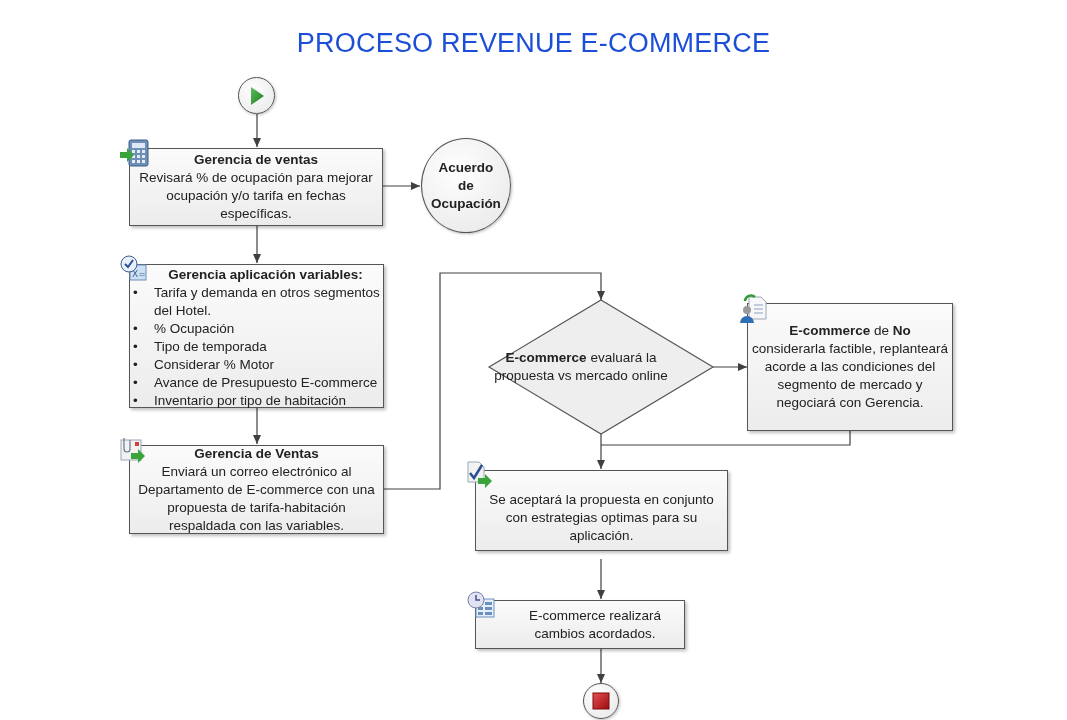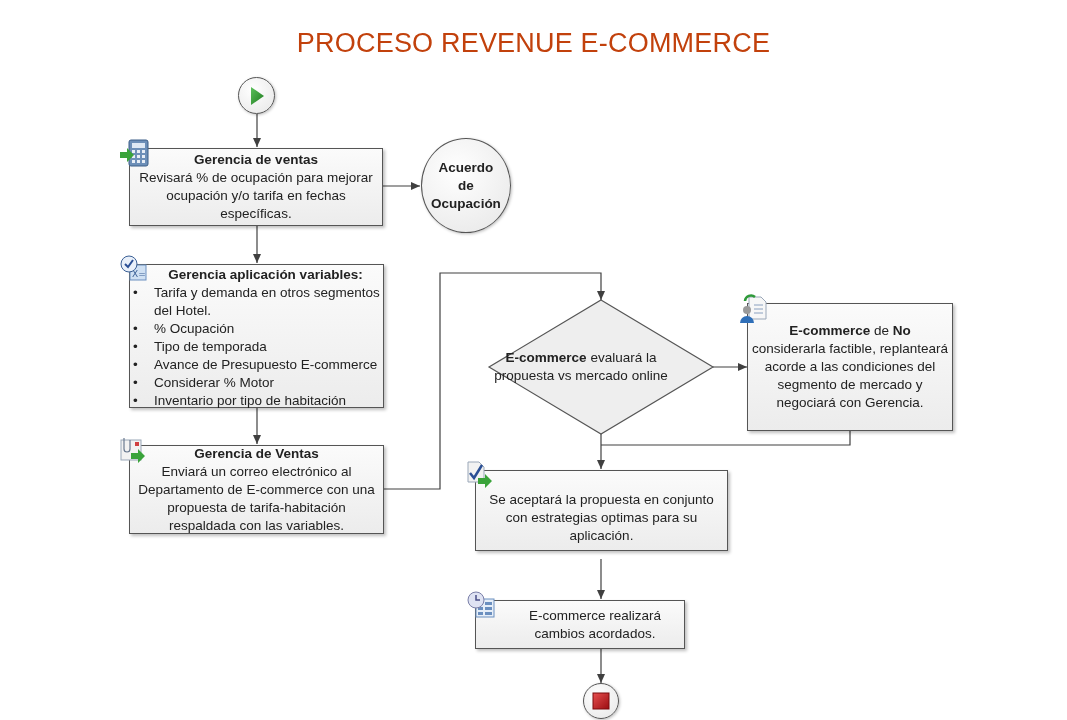--- a/index.html
+++ b/index.html
@@ -1,19 +1,19 @@
 <!DOCTYPE html>
 <html><head>
   <meta charset="utf-8">
   <style>
     html, body { margin: 0; padding: 0; background: #ffffff; }
     body { width: 1067px; height: 720px; position: relative; overflow: hidden;
            font-family: "Liberation Sans", "DejaVu Sans", sans-serif; color: #222; }
     .title { position: absolute; left: 0; width: 1067px; top: 28px; text-align: center;
-             font-size: 27px; color: #c2410c; letter-spacing: 0.2px; }
+             font-size: 27px; color: #1d4ed8; letter-spacing: 0.2px; }
     svg.connectors { position: absolute; left: 0; top: 0; }
     .box { position: absolute; box-sizing: border-box; border: 1px solid #555;
            background: linear-gradient(#fbfbfb, #ececec);
            box-shadow: 2px 2px 3px rgba(0,0,0,0.25);
            font-size: 13.5px; line-height: 18px; text-align: center;
            display: flex; flex-direction: column; justify-content: center; }
     .box b { font-weight: bold; }
     .list-box { justify-content: flex-start; text-align: left; padding-top: 1px; }
     .list-box .hdr { text-align: center; font-weight: bold; padding-left: 18px; }
     .list-box ul { margin: 0; padding: 0; list-style: none; }
@@ -93,22 +93,22 @@
     <div>Ocupación</div>
   </div>
 </div>
 
 <div class="box list-box" style="left:129px; top:264px; width:255px; height:144px;">
   <div class="hdr">Gerencia aplicación variables:</div>
   <ul>
     <li>Tarifa y demanda en otros segmentos del Hotel.</li>
     <li>% Ocupación</li>
     <li>Tipo de temporada</li>
+    <li>Considerar % Motor</li>
     <li>Avance de Presupuesto E-commerce</li>
-    <li>Considerar % Motor</li>
     <li>Inventario por tipo de habitación</li>
   </ul>
 </div>
 <svg class="icon" style="left:120px; top:254px;" width="30" height="28" viewBox="0 0 30 28">
   <rect x="10" y="11" width="16" height="15" fill="#cfe0f3" stroke="#6b8fbf"></rect>
   <text x="12" y="23" font-size="9" fill="#3a5f95" font-family="DejaVu Sans, sans-serif">X=</text>
   <circle cx="9" cy="10" r="8" fill="#e9f0fa" stroke="#3a5f95"></circle>
   <path d="M5,10 L8,13 L13,6" stroke="#2a4f95" stroke-width="2" fill="none"></path>
 </svg>
 

